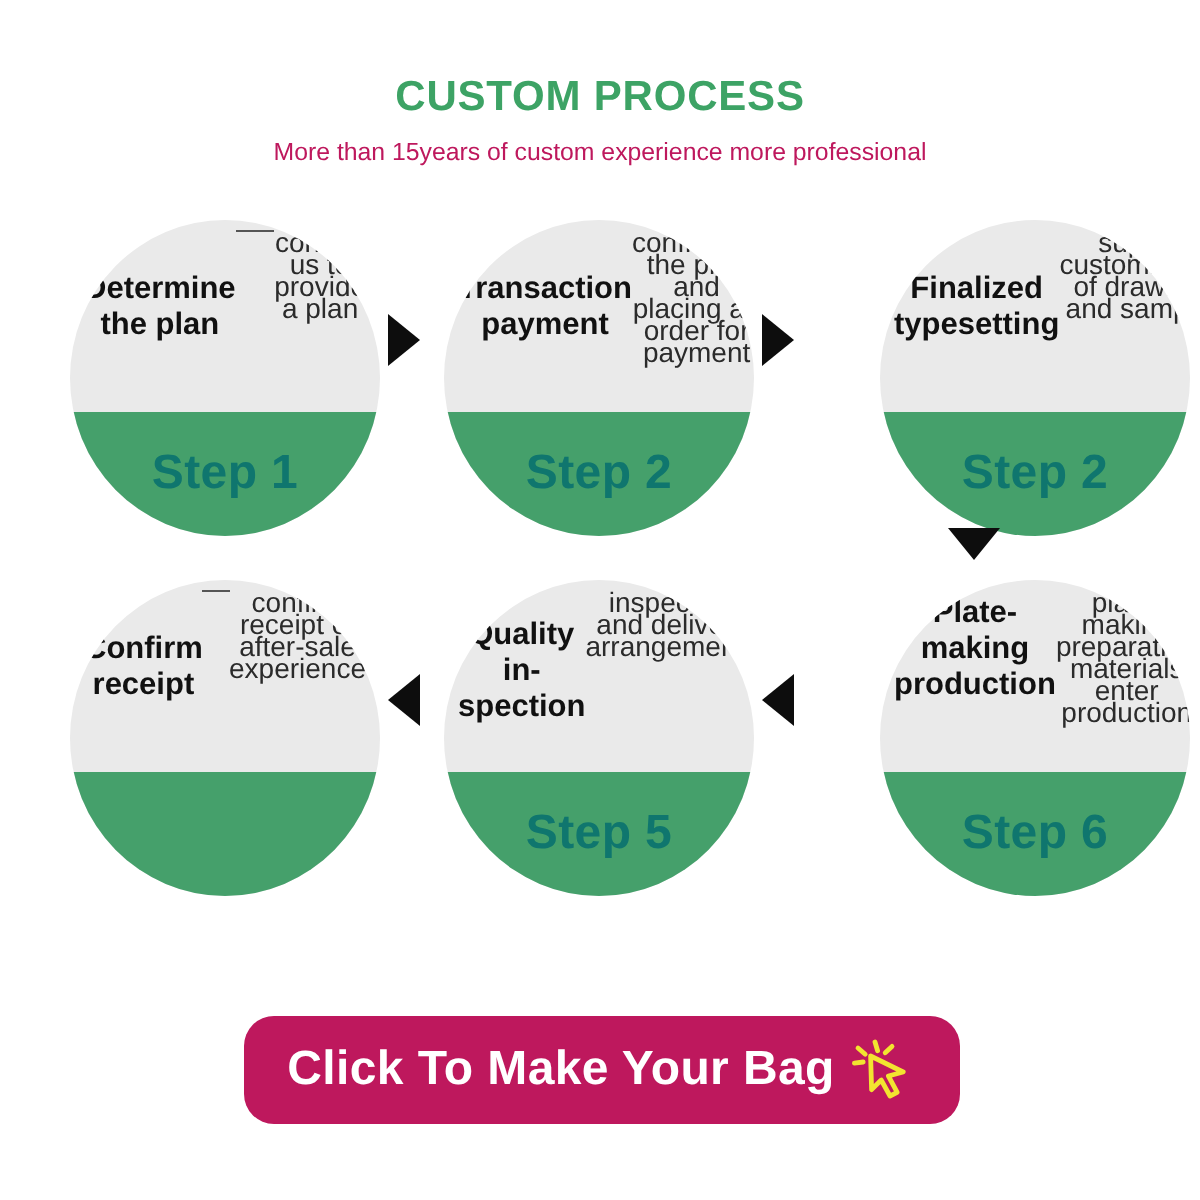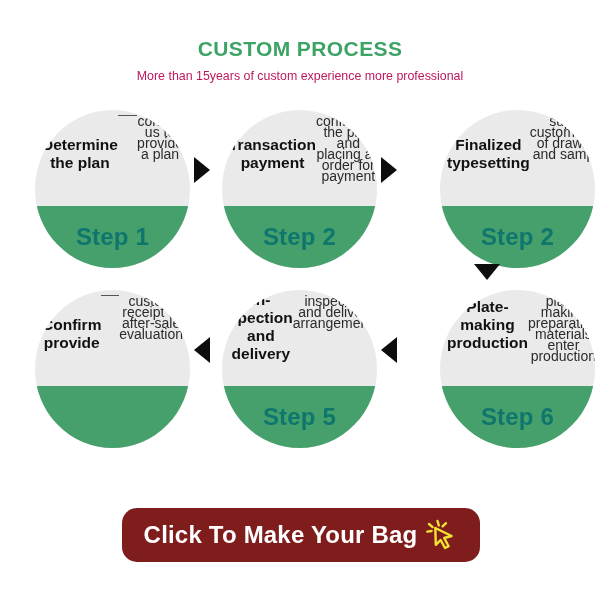--- a/index.html
+++ b/index.html
@@ -172,21 +172,21 @@
   .arr-b1 { left: 194px; top: 337px; }
   .arr-b2 { left: 381px; top: 337px; }
 
   
   .cta-button {
     position: absolute;
     left: 122px;
     top: 508px;
     width: 358px;
     height: 54px;
-    background: #7f1d1d;
+    background: #be185d;
     border: none;
     border-radius: 15px;
     display: flex;
     align-items: center;
     justify-content: center;
     gap: 7px;
     cursor: pointer;
     padding: 0;
     font-family: "Liberation Sans", sans-serif;
     text-align: right;
@@ -260,36 +260,35 @@
   </div>
 
   <div class="steps-row row-bottom">
 
     <div class="step-circle col-1">
       <div class="circle-green-fill"></div>
       <div class="circle-inner">
         <div class="title-block">
           <div class="step-title">
             <span>Confirm</span><br>
-            <span>provide</span>
-          </div>
-        </div>
-        <div class="step-divider"></div>
-        <p class="step-desc">custom receipt of after-sale evaluation</p>
+            <span>receipt</span>
+          </div>
+        </div>
+        <div class="step-divider"></div>
+        <p class="step-desc">confirm receipt of after-sale experience</p>
       </div>
     </div>
 
     <div class="step-circle col-2">
       <div class="circle-green-fill"></div>
       <div class="circle-inner">
         <div class="title-block tall" style="align-items:flex-end;">
           <div class="step-title" style="margin-bottom:-11px;">
             <span>Quality in-</span><br>
             <span>spection</span><br>
-            <span>and delivery</span>
           </div>
         </div>
         <div class="step-divider" style="margin-top:14px;"></div>
         <p class="step-desc">inspection and delivery arrangements</p>
       </div>
       <div class="step-label">Step 5</div>
     </div>
 
     <div class="step-circle col-3">
       <div class="circle-green-fill"></div>

